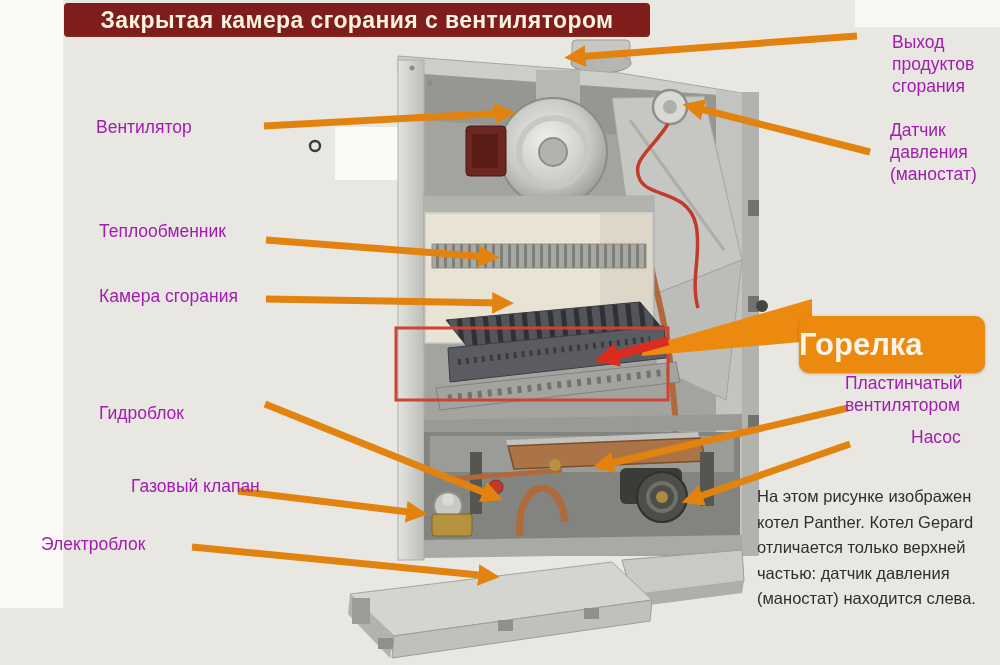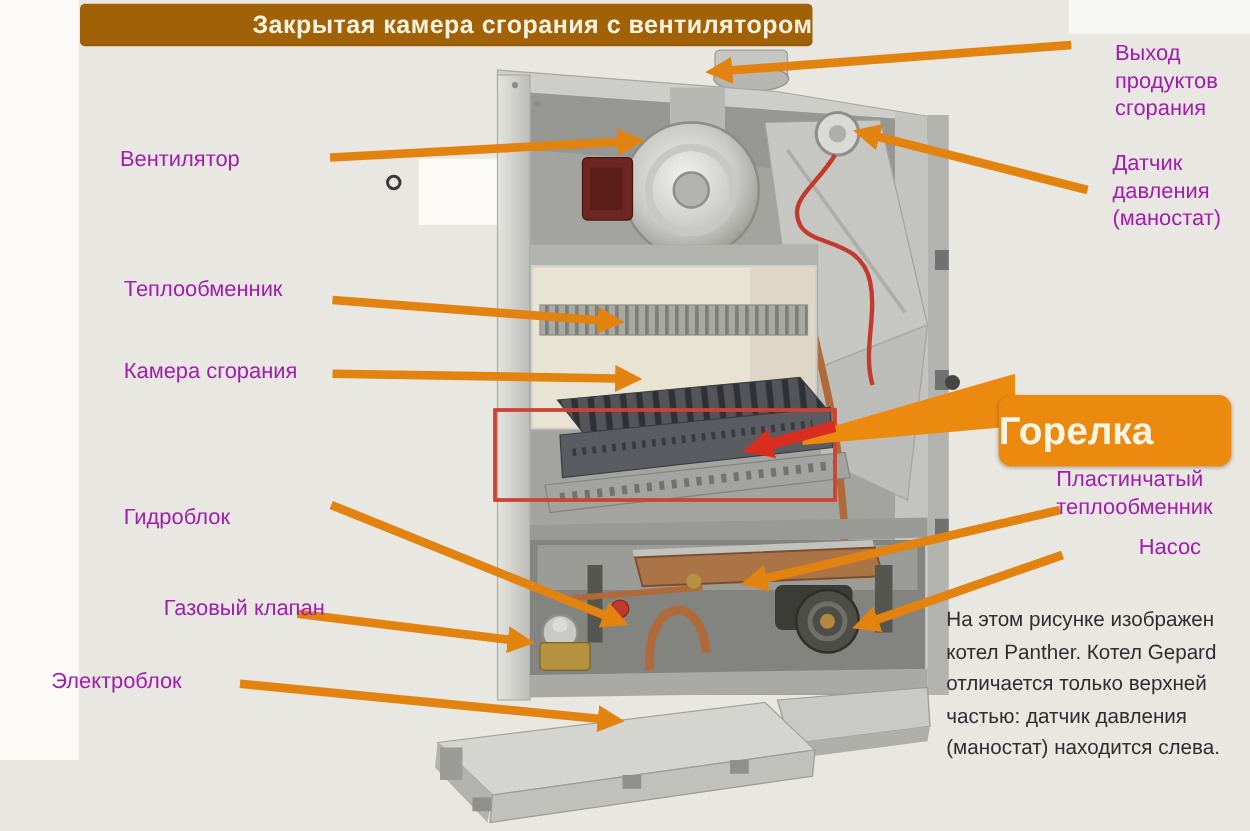--- a/index.html
+++ b/index.html
@@ -3,23 +3,23 @@
 <meta charset="utf-8">
 <style>
   html,body{margin:0;padding:0;background:#dcdad6;}
   .stage{
     position:relative;width:1000px;height:665px;overflow:hidden;
     background:#e9e7e2;
     font-family:"Liberation Sans",sans-serif;
   }
   .banner{
     position:absolute;left:64px;top:3px;width:586px;height:34px;
-    background:#a16207;border-radius:4px;
-    display:flex;align-items:center;justify-content:flex-end;
-    font-size:20px;font-weight:bold;color:#fbf3e1;letter-spacing:.4px;
+    background:#7f1d1d;border-radius:4px;
+    display:flex;align-items:center;justify-content:center;
+    font-size:23px;font-weight:bold;color:#fbf3e1;letter-spacing:.4px;
     box-shadow:inset 0 -2px 0 rgba(140,70,0,.25);
   }
   .lbl{position:absolute;font-size:17.5px;color:#a21caf;white-space:nowrap;}
   .lbl.multi{white-space:normal;line-height:1.27;}
   .burner-box{
     position:absolute;left:799px;top:288px;width:186px;height:57px;
     background:#ec8a10;border-radius:10px;
     display:flex;align-items:center;justify-content:flex-start;
     font-size:31px;font-weight:bold;color:#fcf4e4;
     box-shadow:0 1px 3px rgba(90,45,0,.35);
@@ -198,18 +198,18 @@
   <div class="lbl" style="left:99px;top:286px;">Камера сгорания</div>
   <div class="lbl" style="left:99px;top:403px;">Гидроблок</div>
   <div class="lbl" style="left:99px;top:476px;margin-left:32px;">Газовый клапан</div>
   <div class="lbl" style="left:41px;top:534px;">Электроблок</div>
 
   <div class="lbl multi" style="left:892px;top:31px;width:104px;">Выход продуктов сгорания</div>
   <div class="lbl multi" style="left:890px;top:119px;width:110px;">Датчик давления (маностат)</div>
   <div class="burner-box">
     <span>Горелка</span>
   </div>
-  <div class="lbl multi" style="left:845px;top:372px;width:150px;">Пластинчатый теплообменник</div>
+  <div class="lbl multi" style="left:845px;top:372px;width:150px;">Пластинчатый вентилятором</div>
   <div class="lbl" style="left:911px;top:427px;">Насос</div>
 
   <div class="note">На этом рисунке изображен котел Panther.  Котел Gepard отличается только верхней частью: датчик давления (маностат) находится слева.</div>
 
 </div>
 
 </body></html>

